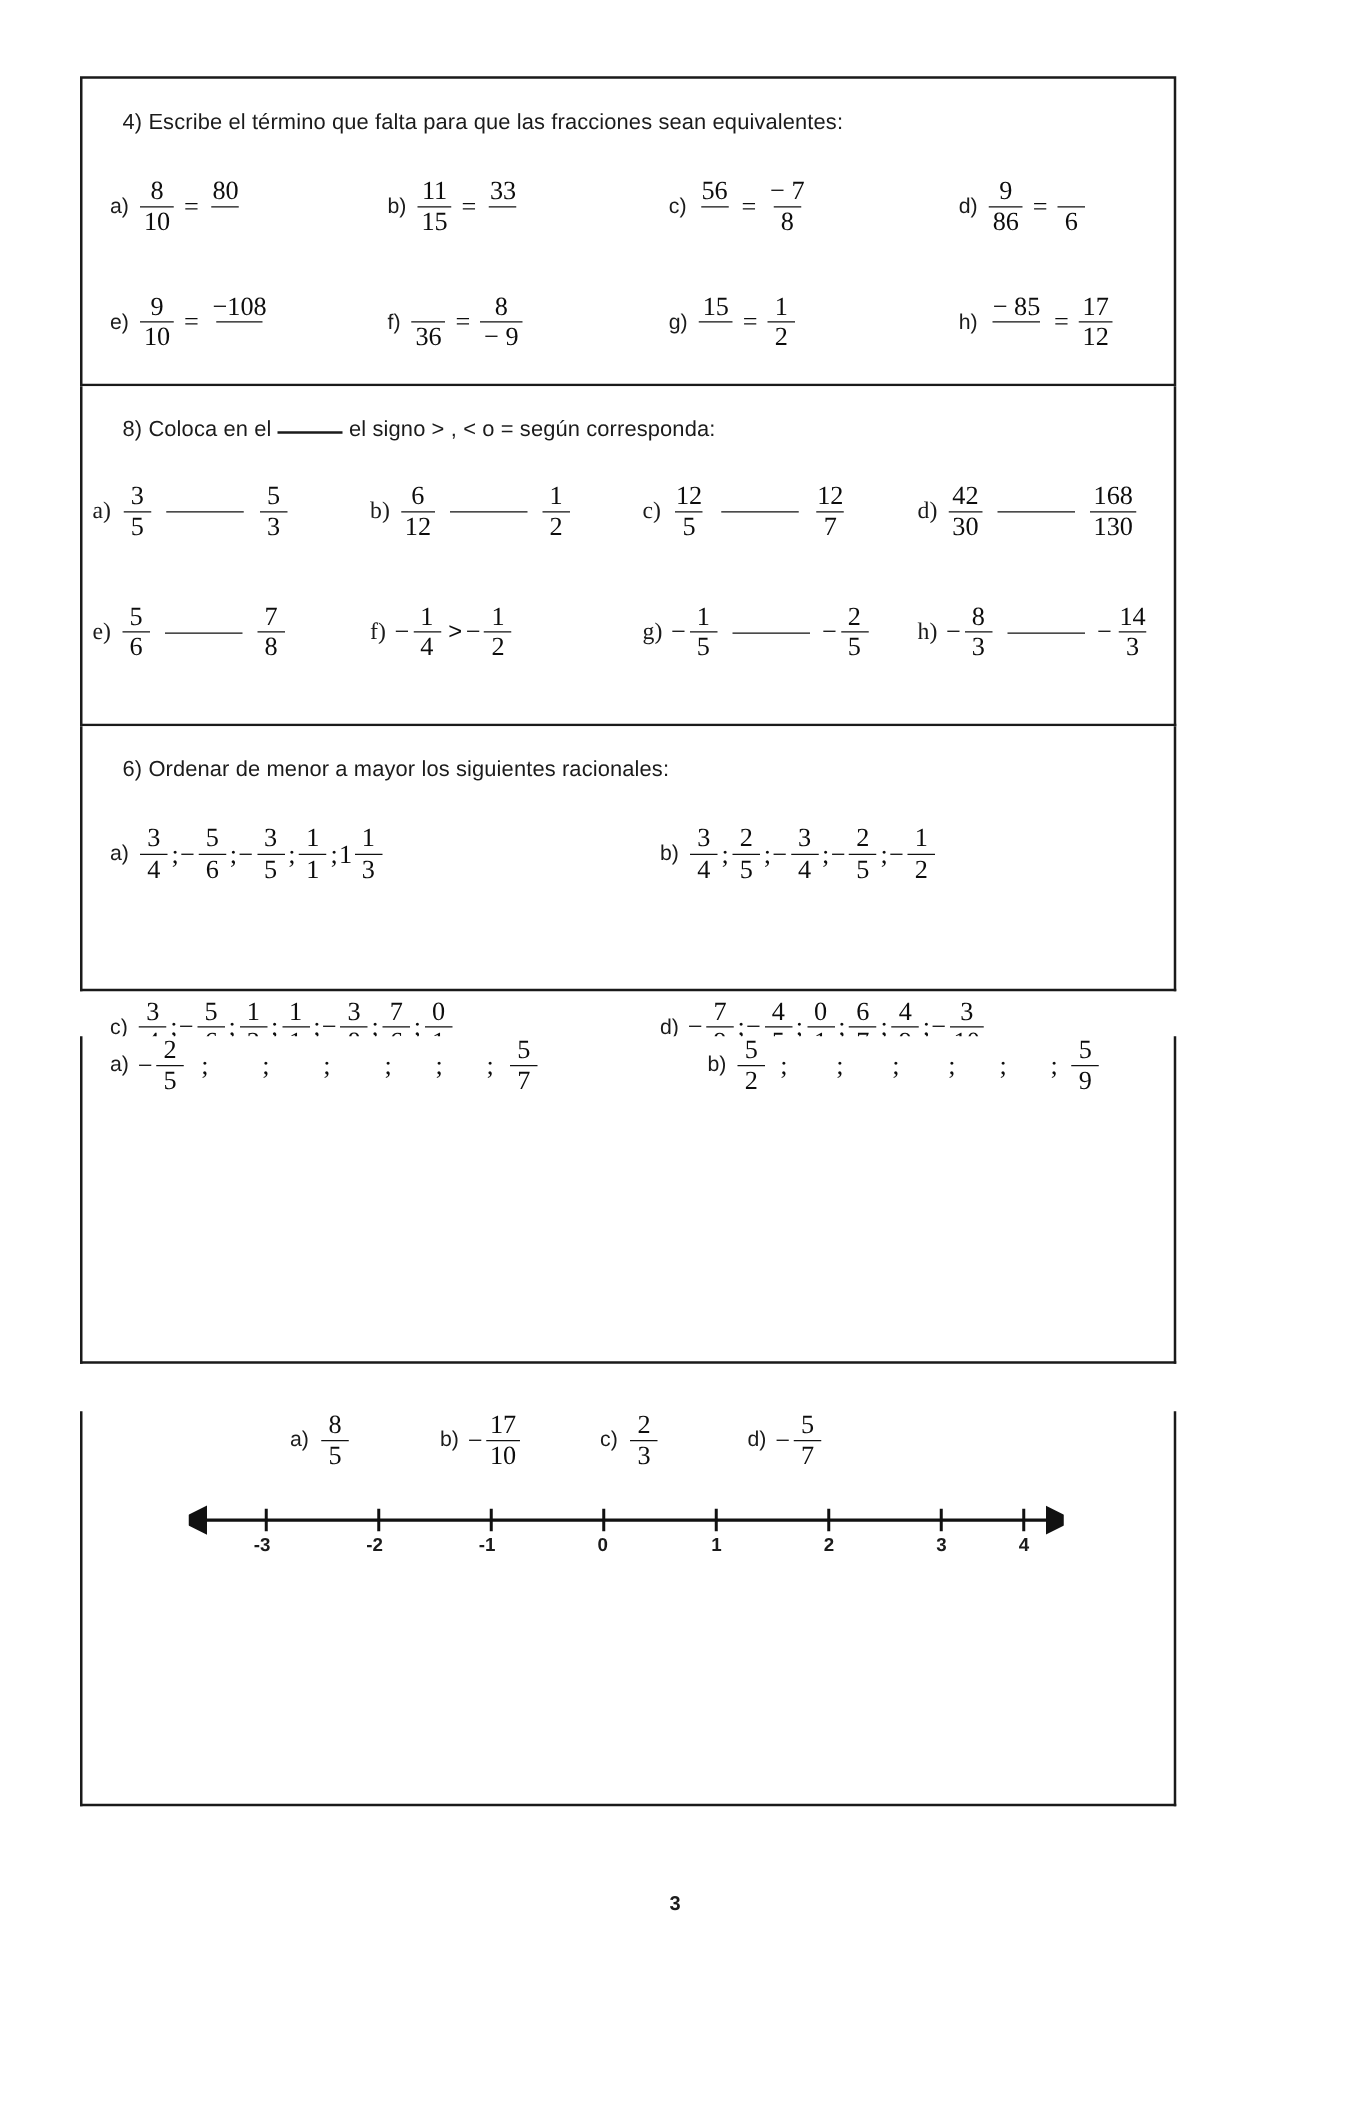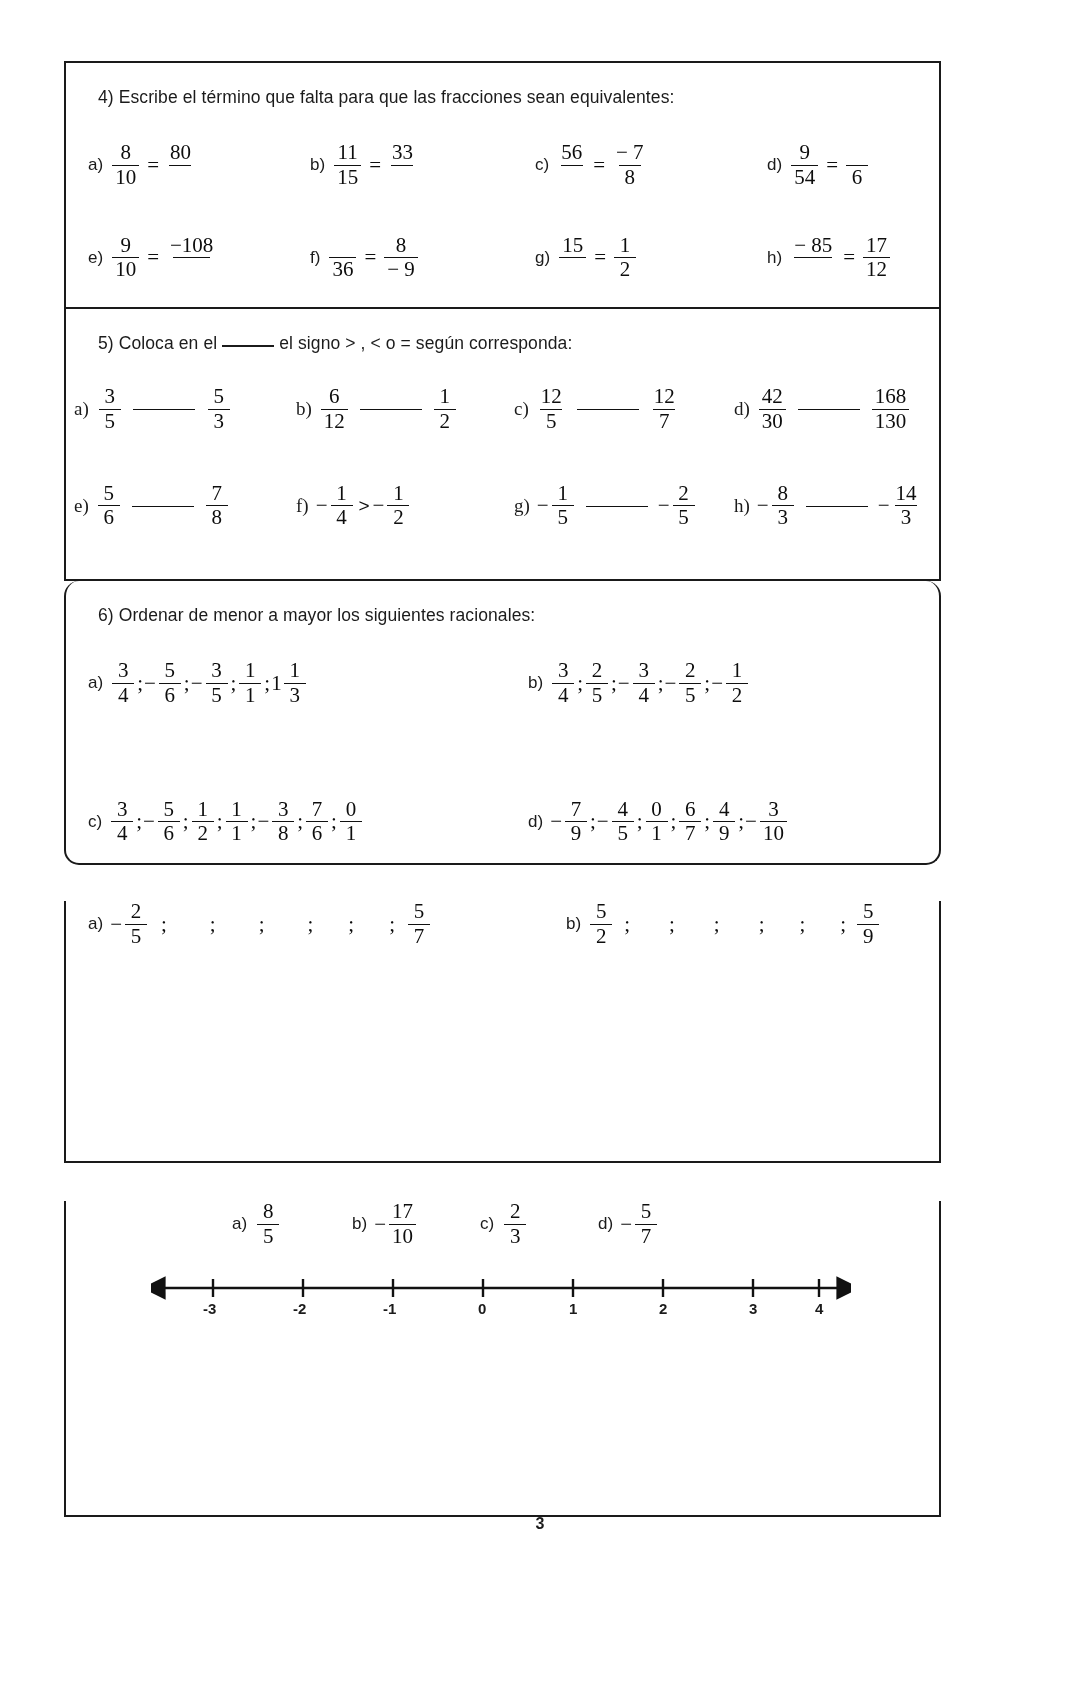--- a/index.html
+++ b/index.html
@@ -115,21 +115,21 @@
 
   .row {
     display: flex;
     align-items: flex-start;
   }
   .cell { display: flex; align-items: center; }
 
   
   #block4 { height: 248px; }
   #block5 { height: 272px; }
-  #block6 { height: 284px; border-radius: 15px; }
+  #block6 { height: 212px; }
   #block7 { height: 262px; }
   #block8 { height: 316px; }
 
   .pagenum {
     position: absolute;
     top: 1512px;
     left: 0;
     width: 1080px;
     text-align: center;
     font-family: "Liberation Sans", sans-serif;
@@ -202,21 +202,21 @@
                 <span class="num">− 7</span>
                 <span class="den">8</span>
               </span>
           </span>
         </div>
         <div class="cell">
           <span class="lbl">d)</span>
           <span class="math">
             <span class="frac">
                 <span class="num">9</span>
-                <span class="den">54</span>
+                <span class="den">86</span>
               </span>
             <span class="op">=</span>
             <span class="frac blanknum">
                 <span class="num">0</span>
                 <span class="den">6</span>
               </span>
           </span>
         </div>
       </div>
 
@@ -275,21 +275,21 @@
                 <span class="num">17</span>
                 <span class="den">12</span>
               </span>
           </span>
         </div>
       </div>
     </div>
 
     <div class="block" id="block5">
       <div class="heading h-indent" style="padding-top:24px;">
-        <span>5) Coloca en el</span><span class="blankline"></span><span>el signo &gt; , &lt;  o  =  según corresponda:</span>
+        <span>8) Coloca en el</span><span class="blankline"></span><span>el signo &gt; , &lt;  o  =  según corresponda:</span>
       </div>
 
       <div class="row" style="margin-top:32px; padding-left:8px;">
         <div class="cell" style="width:222px;">
           <span class="lbl serif">a)</span>
           <span class="math">
             <span class="neg"></span>
             <span class="frac">
                 <span class="num">3</span>
                 <span class="den">5</span>

